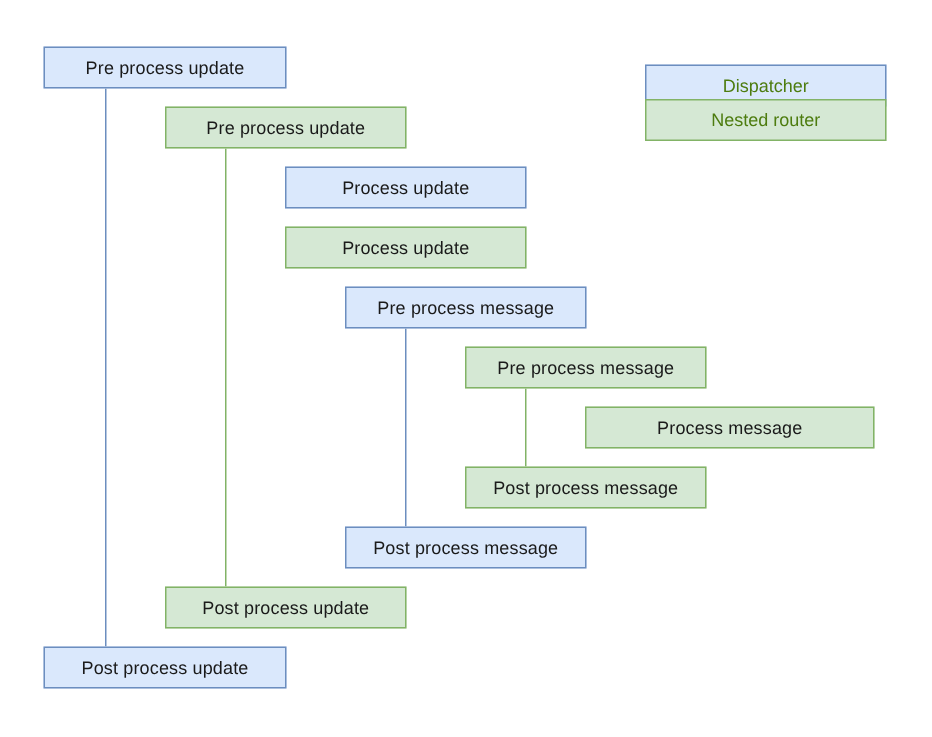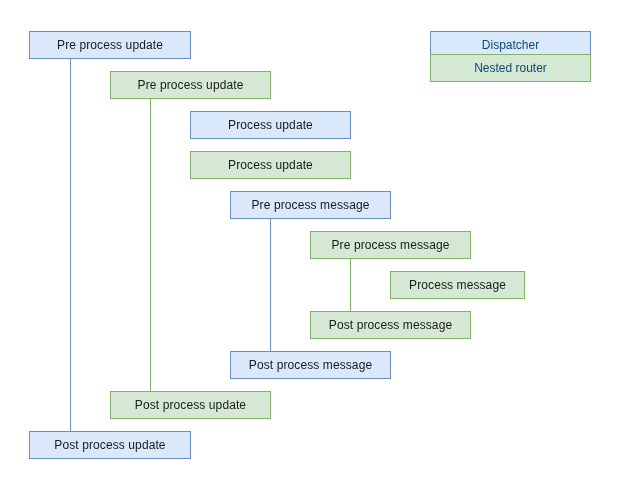--- a/index.html
+++ b/index.html
@@ -52,23 +52,24 @@
   .legend-node {
     position: absolute;
     box-sizing: border-box;
     border-width: 1px;
     border-style: solid;
     display: flex;
     align-items: center;
     justify-content: center;
     font-size: 12px;
     line-height: 14px;
-    color: #0c4a6e;
+    color: #4d7c0f;
     text-align: center;
     white-space: nowrap;
+    margin-top: 12px;
   }
   .legend-node.blue {
     background: #dae8fc;
     border-color: #6c8ebf;
   }
   .legend-node.green {
     background: #d5e8d4;
     border-color: #82b366;
   }
 </style>
@@ -81,21 +82,21 @@
   <div class="conn green" style="left:150px; top:99px;  height:292px;"></div>
   <div class="conn blue" style="left:270px; top:219px; height:132px;"></div>
   <div class="conn green" style="left:350px; top:259px; height:52px;"></div>
 
   <div class="node blue" style="left:29px;  top:31px;  width:162px; height:28px;">Pre process update</div>
   <div class="node green" style="left:110px; top:71px;  width:161px; height:28px;">Pre process update</div>
   <div class="node blue" style="left:190px; top:111px; width:161px; height:28px;">Process update</div>
   <div class="node green" style="left:190px; top:151px; width:161px; height:28px;">Process update</div>
   <div class="node blue" style="left:230px; top:191px; width:161px; height:28px;">Pre process message</div>
   <div class="node green" style="left:310px; top:231px; width:161px; height:28px;">Pre process message</div>
-  <div class="node green" style="left:390px; top:271px; width:135px; height:28px;">Process message</div>
+  <div class="node green" style="left:390px; top:271px; width:193px; height:28px;">Process message</div>
   <div class="node green" style="left:310px; top:311px; width:161px; height:28px;">Post process message</div>
   <div class="node blue" style="left:230px; top:351px; width:161px; height:28px;">Post process message</div>
   <div class="node green" style="left:110px; top:391px; width:161px; height:28px;">Post process update</div>
   <div class="node blue" style="left:29px;  top:431px; width:162px; height:28px;">Post process update</div>
 
   <div class="legend-node blue" style="left:430px; top:31px; width:161px; height:28px;">Dispatcher</div>
   <div class="legend-node green" style="left:430px; top:54px; width:161px; height:28px;">Nested router</div>
 
 </div>
 

